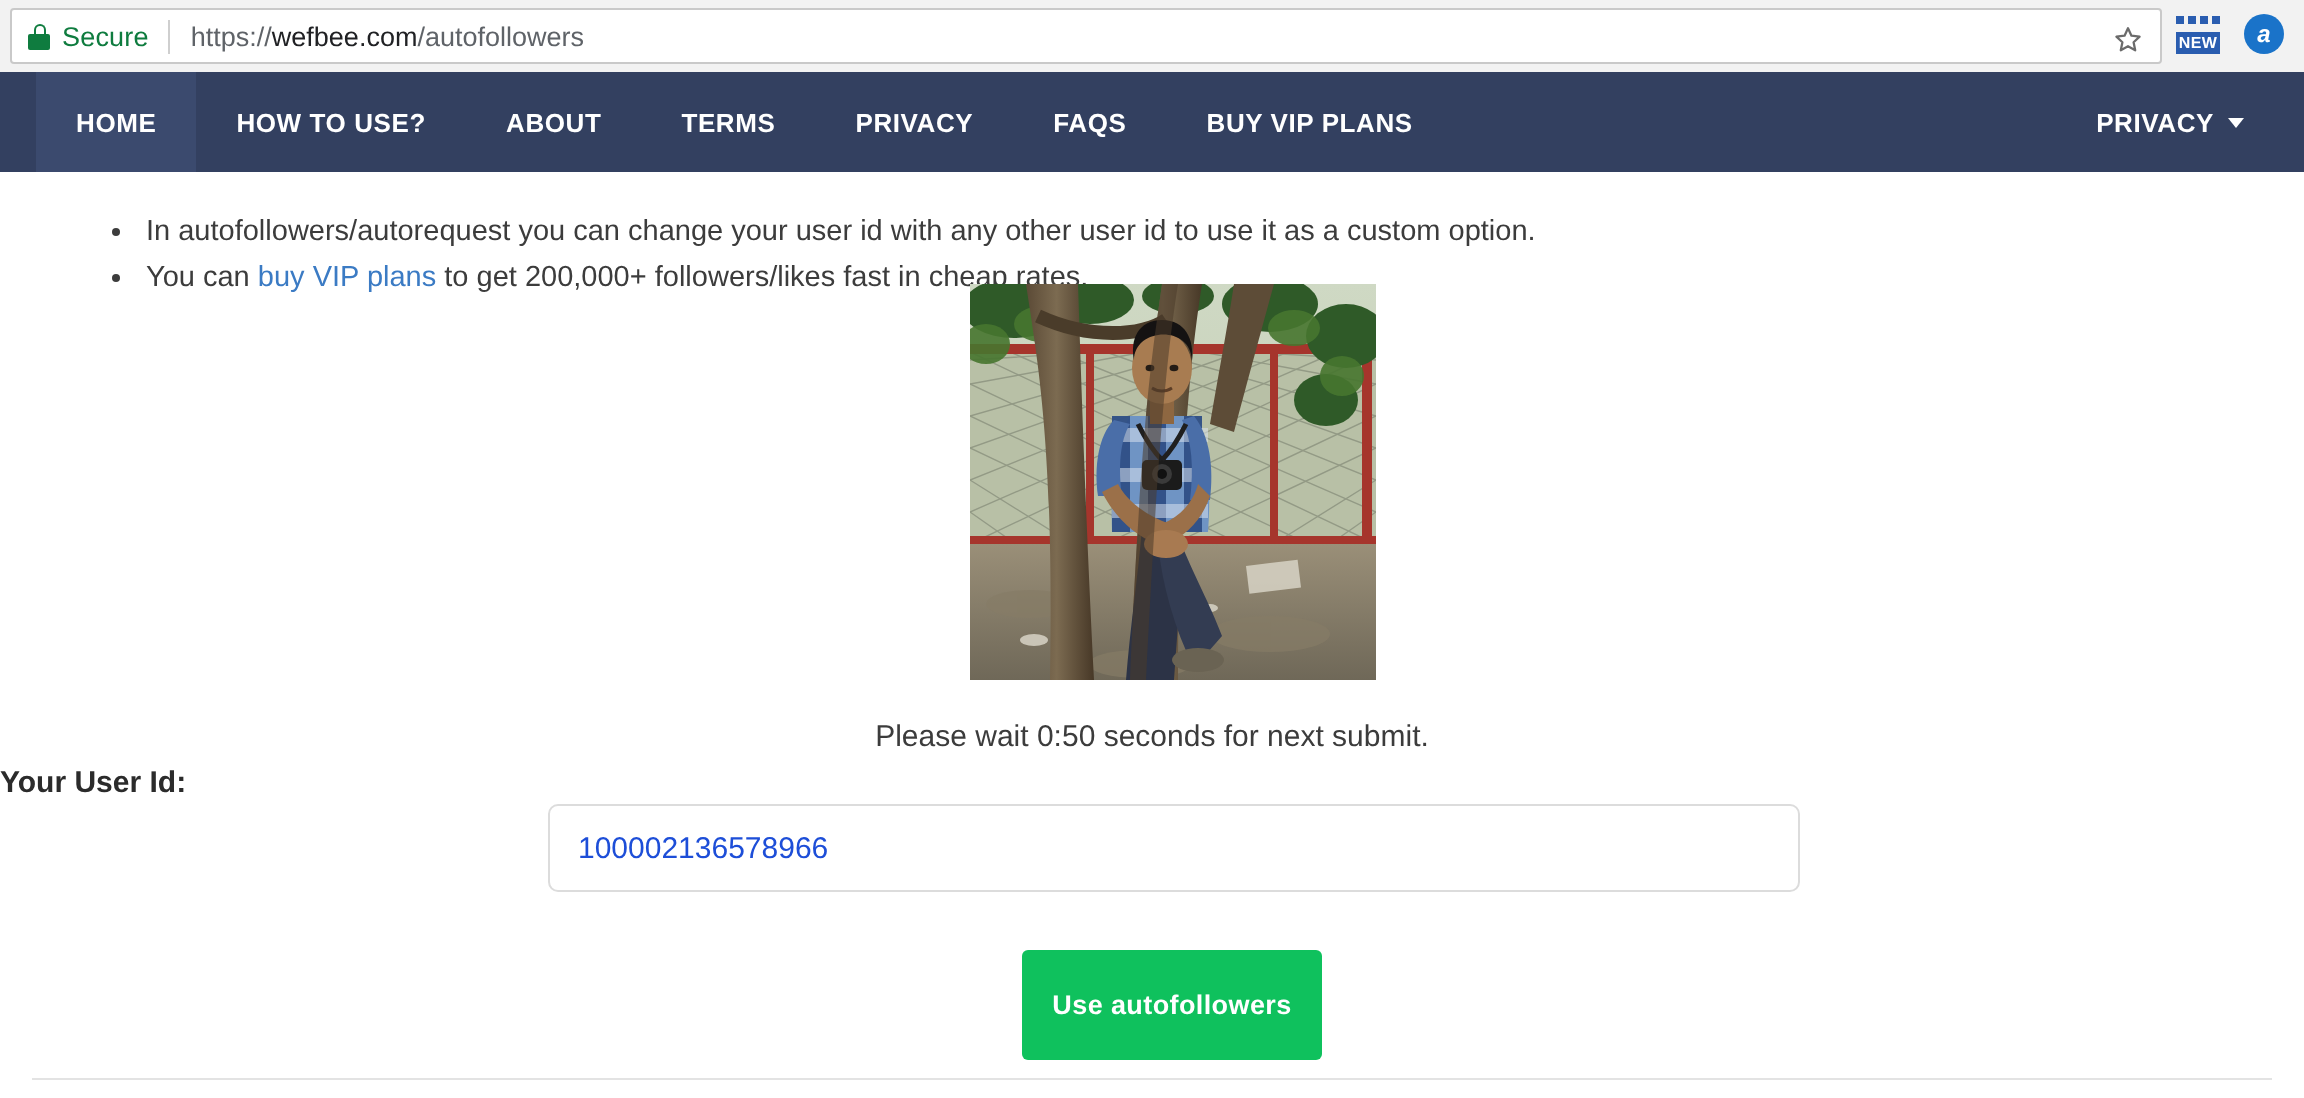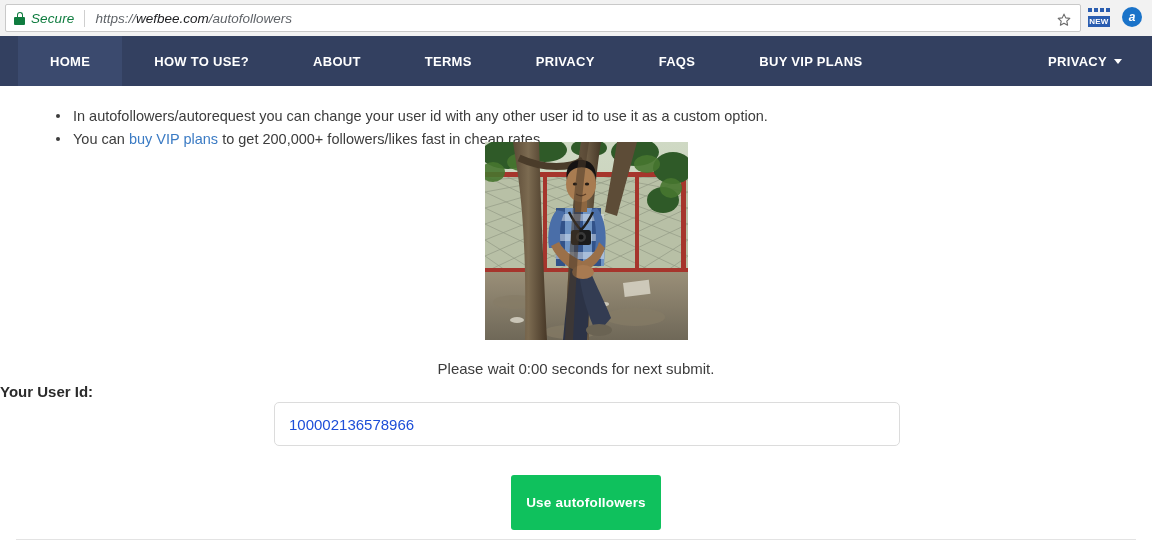--- a/index.html
+++ b/index.html
@@ -19,21 +19,20 @@
     display: flex; align-items: center;
   }
   #omnibox {
     position: absolute; left: 5px; top: 4px;
     width: 1076px; height: 28px;
     background: #ffffff;
     border: 1px solid #c9c9c9;
     border-radius: 2px;
     display: flex; align-items: center;
     padding: 0 8px;
-    font-style: italic;
   }
   .lock-icon { width: 11px; height: 13px; position: relative; margin-right: 6px; flex: none; }
   .lock-icon .shackle {
     position: absolute; left: 2.5px; top: 0;
     width: 6px; height: 6px;
     border: 1.6px solid #0f7c3f;
     border-bottom: none;
     border-radius: 3px 3px 0 0;
   }
   .lock-icon .body {
@@ -92,21 +91,21 @@
     display: flex; align-items: center;
     padding: 0 18px;
     color: #ffffff;
     font-size: 13px; font-weight: bold;
     letter-spacing: .3px;
     white-space: nowrap;
     cursor: pointer;
   }
   .nav-item.active { background: #3b4a6e; }
   #nav-left { display: flex; align-items: stretch; margin-left: 18px; }
-  #nav-left .nav-item { padding: 0 32px; }
+  #nav-left .nav-item { padding: 0 20px; }
   #account-item {
     position: absolute; right: 30px; top: 0; height: 50px;
     display: flex; align-items: center; gap: 7px;
     color: #ffffff; font-size: 13px; font-weight: bold;
     letter-spacing: .3px; cursor: pointer;
   }
   .caret {
     width: 0; height: 0;
     border-left: 4px solid transparent;
     border-right: 4px solid transparent;
@@ -344,21 +343,21 @@
       <ellipse cx="96" cy="42" rx="15" ry="18" fill="#a87c51"></ellipse>
       <path d="M82 38 C82 22 110 20 111 38 C112 28 108 18 96 18 C84 18 80 28 82 38 Z" fill="#141212"></path>
       <ellipse cx="90" cy="42" rx="2.2" ry="1.6" fill="#241c16"></ellipse>
       <ellipse cx="102" cy="42" rx="2.2" ry="1.6" fill="#241c16"></ellipse>
       <path d="M91 52 C94 54 98 54 101 52" stroke="#5c3d26" stroke-width="1.4" fill="none"></path>
 
       <path d="M96 0 C92 30 86 60 80 198 L88 198 C92 120 96 50 104 0 Z" fill="#4a3b2a" opacity="0.55"></path>
     </svg>
   </div>
 
-  <div id="wait-message">Please wait 0:00 seconds for next submit.</div>
+  <div id="wait-message">Please wait 0:50 seconds for next submit.</div>
   <div id="user-id-label">Your User Id:</div>
 
   <input id="user-id-input" type="text" value="100002136578966" placeholder="Enter your user id" style="">
 
   <button id="submit-button">Use autofollowers</button>
 
   <div id="footer-divider"></div>
 </div>
 
 </body></html>

